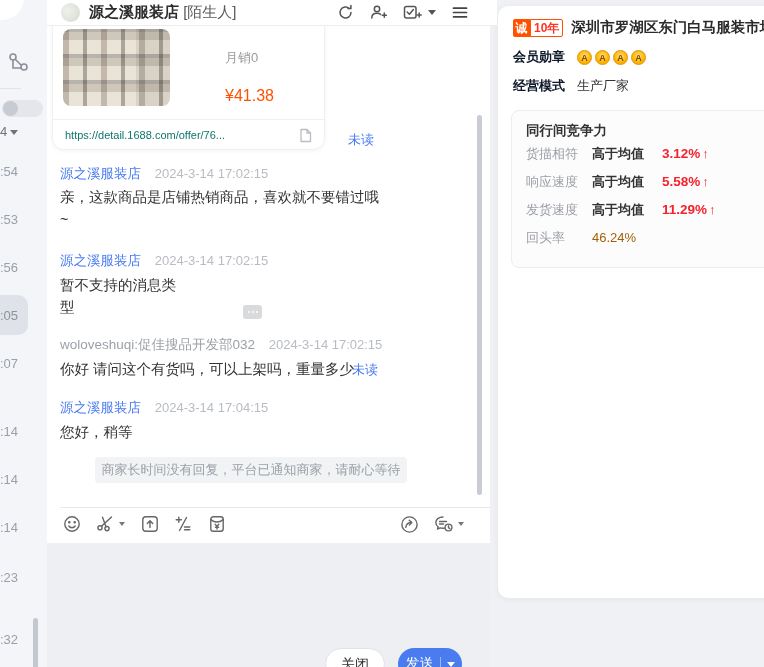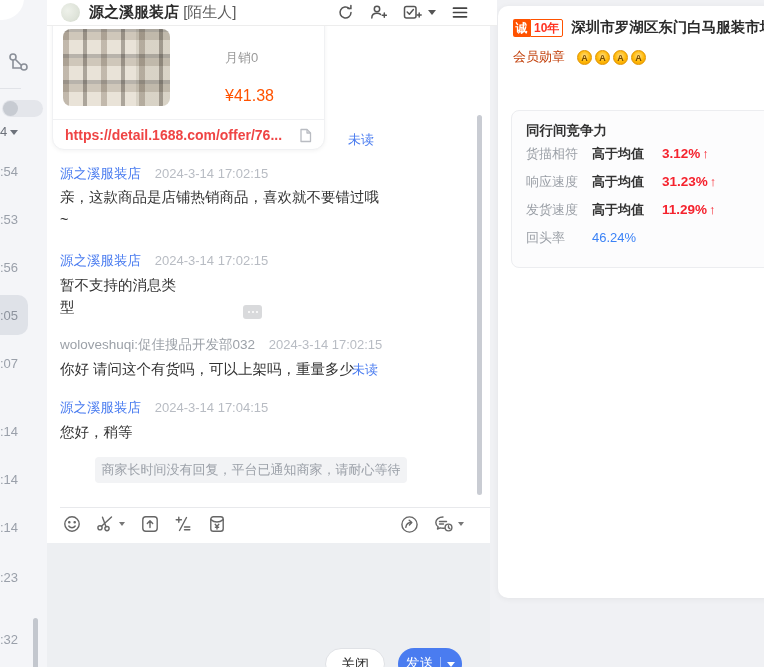--- a/index.html
+++ b/index.html
@@ -45,21 +45,21 @@
     background:
       linear-gradient(90deg, rgba(0,0,0,0) 0 68%, rgba(235,235,232,0.9) 68% 100%),
       repeating-linear-gradient(0deg, #e9e3d8 0 14px, #cfc7ba 14px 22px, #b8b3ab 22px 26px),
       repeating-linear-gradient(90deg, rgba(160,150,140,0.45) 0 6px, rgba(0,0,0,0) 6px 20px, rgba(120,115,110,0.5) 20px 24px, rgba(0,0,0,0) 24px 38px);
     background-blend-mode:multiply;}
   .product-sales{position:absolute;left:172px;top:63px;font-size:13px;color:#9a9a9a;}
   .product-price{position:absolute;left:172px;top:101px;font-size:16px;color:#ff5200;}
   .card-divider{position:absolute;left:0;top:133px;right:0;height:1px;background:#f0f1f3;}
   .link-row{position:absolute;left:0;top:134px;right:0;height:30px;display:flex;align-items:center;
     padding:0 12px;box-sizing:border-box;}
-  .link-text{flex:1;font-size:14px;color:#ef4444;white-space:nowrap;overflow:hidden;font-weight:bold;}
+  .link-text{flex:1;font-size:11px;color:#0f766e;white-space:nowrap;overflow:hidden;}
   .unread-top{position:absolute;left:301px;top:106px;font-size:13px;color:#4a7cf0;}
 
   
   .msg-head{position:absolute;left:13px;white-space:nowrap;font-size:13.5px;}
   .msg-head .name-blue{color:#4a7cf0;}
   .msg-head .name-gray{color:#9ca1a8;}
   .msg-head .time{color:#b8bcc3;font-size:13px;margin-left:10px;}
   .msg-body{position:absolute;left:13px;font-size:14.5px;color:#333;line-height:22px;white-space:pre-line;}
   .more-badge{position:absolute;left:196px;top:280px;width:19px;height:14px;background:#d9dadc;border-radius:3px;
     display:flex;align-items:center;justify-content:center;gap:2px;}
@@ -88,35 +88,35 @@
   .right-panel{position:absolute;left:490px;top:0;width:274px;height:667px;background:#f0f1f4;}
   .seller-card{position:absolute;left:8px;top:6px;width:285px;height:592px;background:#fff;border-radius:10px;
     box-shadow:0 1px 6px rgba(0,0,0,0.06);}
   .seller-row1{position:absolute;left:15px;top:12px;display:flex;align-items:center;white-space:nowrap;}
   .badge-cheng{background:#ff5200;color:#fff;font-size:12px;font-weight:700;width:17px;height:18px;line-height:18px;
     text-align:center;border-radius:2px 0 0 2px;}
   .badge-years{border:1px solid #ff5200;color:#ff3322;font-size:12px;font-weight:700;height:16px;line-height:16px;
     padding:0 3px;border-radius:0 2px 2px 0;background:#fff;}
   .market-title{margin-left:8px;font-size:14.5px;font-weight:700;color:#2b2b2b;}
   .seller-row{position:absolute;left:15px;display:flex;align-items:center;font-size:13px;}
-  .lbl{color:#c2410c;}
+  .lbl{color:#0f172a;font-weight:bold;}
   .val{color:#333;margin-left:12px;}
   .medals{display:flex;gap:3px;margin-left:12px;}
   .medal{width:15px;height:15px;border-radius:50%;background:radial-gradient(circle at 50% 40%, #ffe08a 0%, #ffb805 55%, #f29b00 100%);
     border:1px solid #e09400;color:#7a4c00;font-size:9px;font-weight:700;text-align:center;line-height:15px;box-sizing:border-box;}
 
   .comp-card{position:absolute;left:13px;top:104px;width:268px;height:158px;border:1px solid #ecedf0;border-radius:8px;
     background:#fcfcfd;box-sizing:border-box;}
   .comp-title{position:absolute;left:14px;top:11px;font-size:13.5px;font-weight:600;color:#333;}
   .comp-row{position:absolute;left:14px;white-space:nowrap;font-size:13px;}
   .comp-row .c-lbl{display:inline-block;width:66px;color:#9a9fa6;}
   .comp-row .c-pre{color:#333;font-weight:700;}
   .comp-row .c-val{color:#f5222d;font-weight:700;font-size:13.5px;margin-left:18px;}
   .comp-row .c-arrow{color:#f5222d;font-weight:700;margin-left:2px;}
-  .comp-row .c-plain{color:#3b82f6;}
+  .comp-row .c-plain{color:#a16207;}
 </style>
 </head>
 <body>
 
 <div class="left-rail">
   <div class="rail-avatar"></div>
   <span class="rail-org">
     <svg width="26" height="26" viewBox="0 0 26 26" fill="none" stroke="#8a8f98" stroke-width="1.6">
       <circle cx="9" cy="9" r="3"></circle>
         <circle cx="20" cy="19" r="3"></circle>
@@ -334,29 +334,33 @@
     <div class="seller-row" style="top:42px">
       <span class="lbl">会员勋章</span>
       <span class="medals">
         <span class="medal">A</span>
         <span class="medal">A</span>
         <span class="medal">A</span>
         <span class="medal">A</span>
       </span>
     </div>
 
+    <div class="seller-row" style="top:71px">
+      <span class="lbl">经营模式</span>
+      <span class="val">生产厂家</span>
+    </div>
 
     <div class="comp-card">
       <div class="comp-title">同行间竞争力</div>
 
       <div class="comp-row" style="top:34px">
         <span class="c-lbl">货描相符</span><span class="c-pre">高于均值</span><span class="c-val">3.12%</span><span class="c-arrow">↑</span>
       </div>
       <div class="comp-row" style="top:62px">
-        <span class="c-lbl">响应速度</span><span class="c-pre">高于均值</span><span class="c-val">31.23%</span><span class="c-arrow">↑</span>
+        <span class="c-lbl">响应速度</span><span class="c-pre">高于均值</span><span class="c-val">5.58%</span><span class="c-arrow">↑</span>
       </div>
       <div class="comp-row" style="top:90px">
         <span class="c-lbl">发货速度</span><span class="c-pre">高于均值</span><span class="c-val">11.29%</span><span class="c-arrow">↑</span>
       </div>
       <div class="comp-row" style="top:118px">
         <span class="c-lbl">回头率</span><span class="c-plain">46.24%</span>
       </div>
     </div>
   </div>
 </div>

